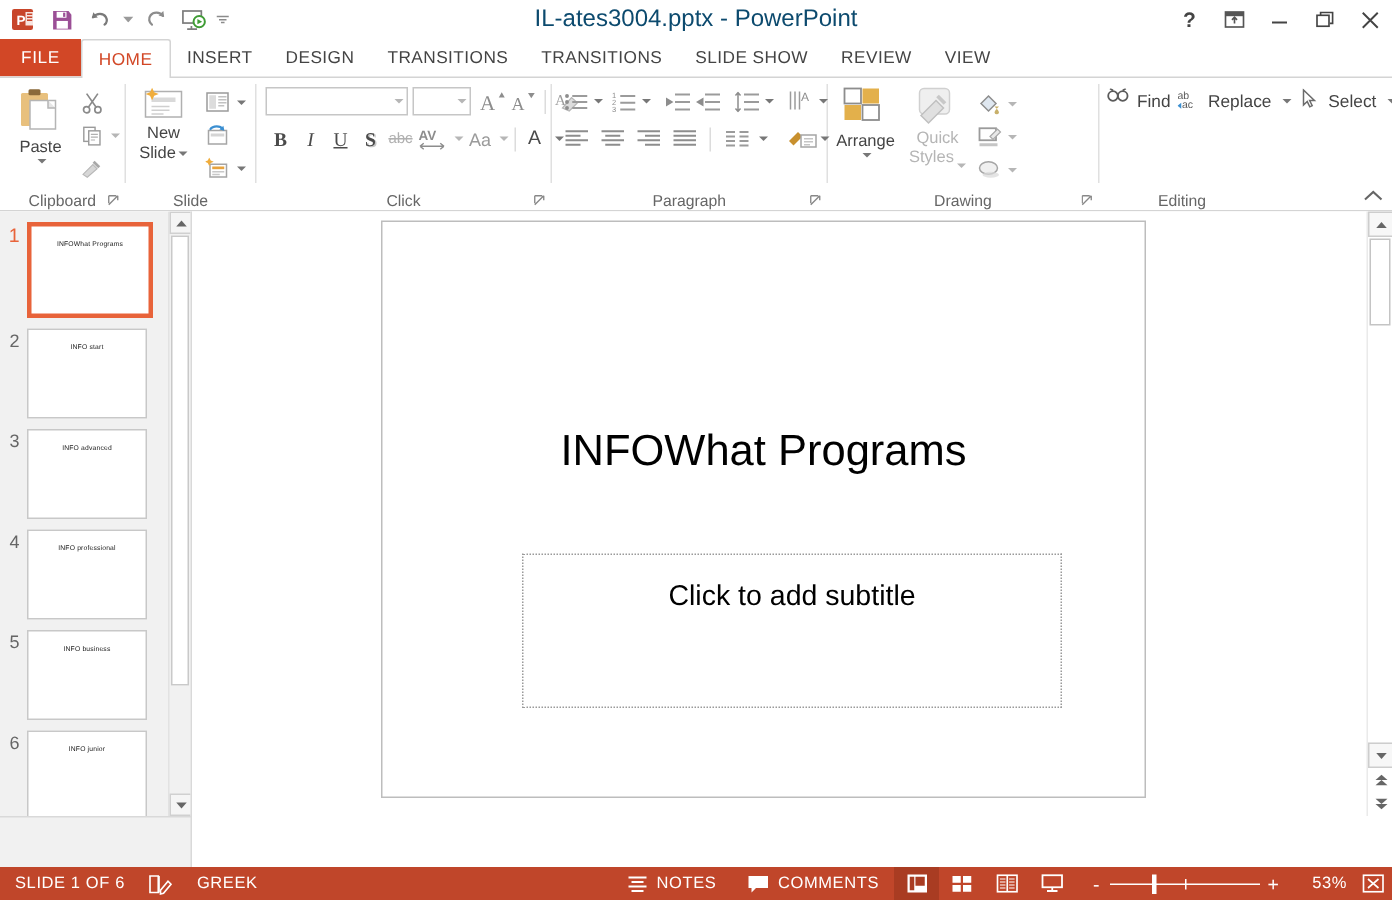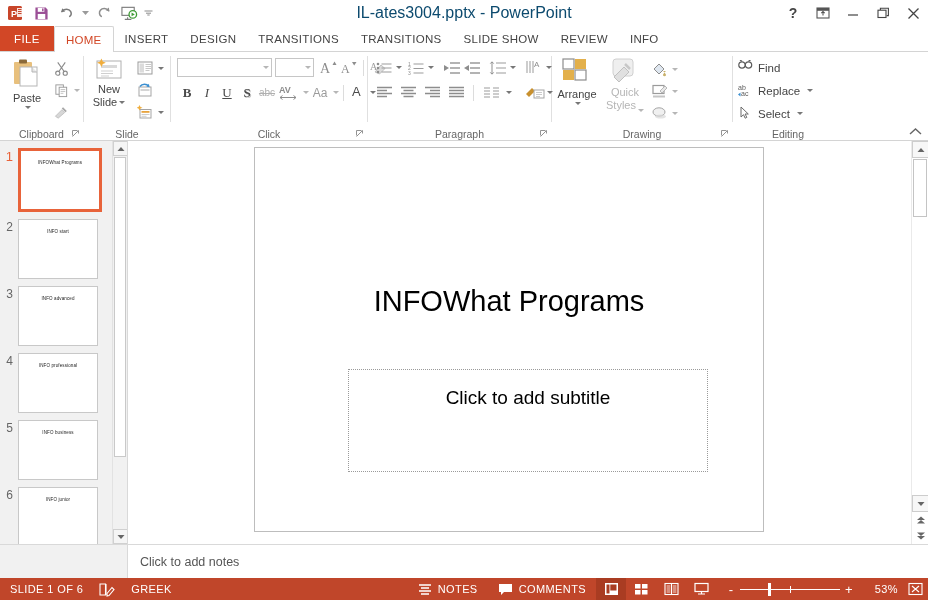--- a/index.html
+++ b/index.html
@@ -275,21 +275,21 @@
 
   <div class="tabsrow">
     <div class="tab-file">FILE</div>
     <div class="tab active">HOME</div>
     <div class="tab">INSERT</div>
     <div class="tab">DESIGN</div>
     <div class="tab">TRANSITIONS</div>
     <div class="tab">TRANSITIONS</div>
     <div class="tab">SLIDE SHOW</div>
     <div class="tab">REVIEW</div>
-    <div class="tab">INFO</div>
+    <div class="tab">VIEW</div>
   </div>
 
   <div class="ribbon">
 
     <div class="rgroup g-clipboard">
       <div class="rgroup-body">
         <div class="bigbtn" style="width:46px;">
           <svg width="34" height="34" viewBox="0 0 34 34">
             <rect x="4" y="5" width="18" height="22" rx="1" fill="#e8c07d"></rect>
             <rect x="9" y="2.5" width="8" height="4" rx="1" fill="#8b6a3a"></rect>
@@ -620,21 +620,21 @@
         <span class="dlg-launch">
           <svg width="8" height="8" viewBox="0 0 8 8">
               <path d="M0.5 0.5 h5 M0.5 0.5 v5 M0.5 6.5 L6.5 0.5 M6.5 0.5 v3" stroke="#888" stroke-width=".9" fill="none"></path>
             </svg>
         </span>
       </div>
     </div>
     <div class="rgroup-sep"></div>
 
     <div class="rgroup g-editing">
-      <div class="rgroup-body" style="flex-direction:column;padding-top:4px;text-align:right;">
+      <div class="rgroup-body" style="flex-direction:row;padding-top:4px;text-align:right;">
         <div class="editrow">
           <span>
             <svg width="15" height="14" viewBox="0 0 15 14">
                 <circle cx="4" cy="5" r="3.2" fill="none" stroke="#5b5b5b" stroke-width="1.2"></circle>
                 <circle cx="10.5" cy="5" r="3.2" fill="none" stroke="#5b5b5b" stroke-width="1.2"></circle>
                 <path d="M4 1.3 L2 0 M10.5 1.3 L12.5 0" stroke="#5b5b5b" stroke-width="1.2"></path>
               </svg>
           </span>
           <span>Find</span>
         </div>
@@ -759,23 +759,20 @@
         <svg width="10" height="8" viewBox="0 0 10 8">
             <path d="M1 0.5 L5 4 L9 0.5 Z" fill="#666"></path>
             <path d="M1 4 L5 7.5 L9 4 Z" fill="#666"></path>
           </svg>
       </div>
     </div>
   </div>
 
   <div class="notes-wrap">
     <div class="notes-gut" style="height:34px;border-top:1px solid #d9d9d9;"></div>
-    <div class="notespane" style="flex:1;">
-      <span>Click to add notes</span>
-    </div>
   </div>
 
   <div class="status">
     <div class="st-item">
       <span>SLIDE 1 OF 6</span>
     </div>
     <div class="st-item" style="padding:0 6px;">
       <svg width="16" height="15" viewBox="0 0 16 15">
           <path d="M1 2 h5.5 v11 h-5.5 z" fill="none" stroke="#fff" stroke-width="1.1"></path>
           <path d="M7 2 v11" stroke="#fff" stroke-width="1.1"></path>

